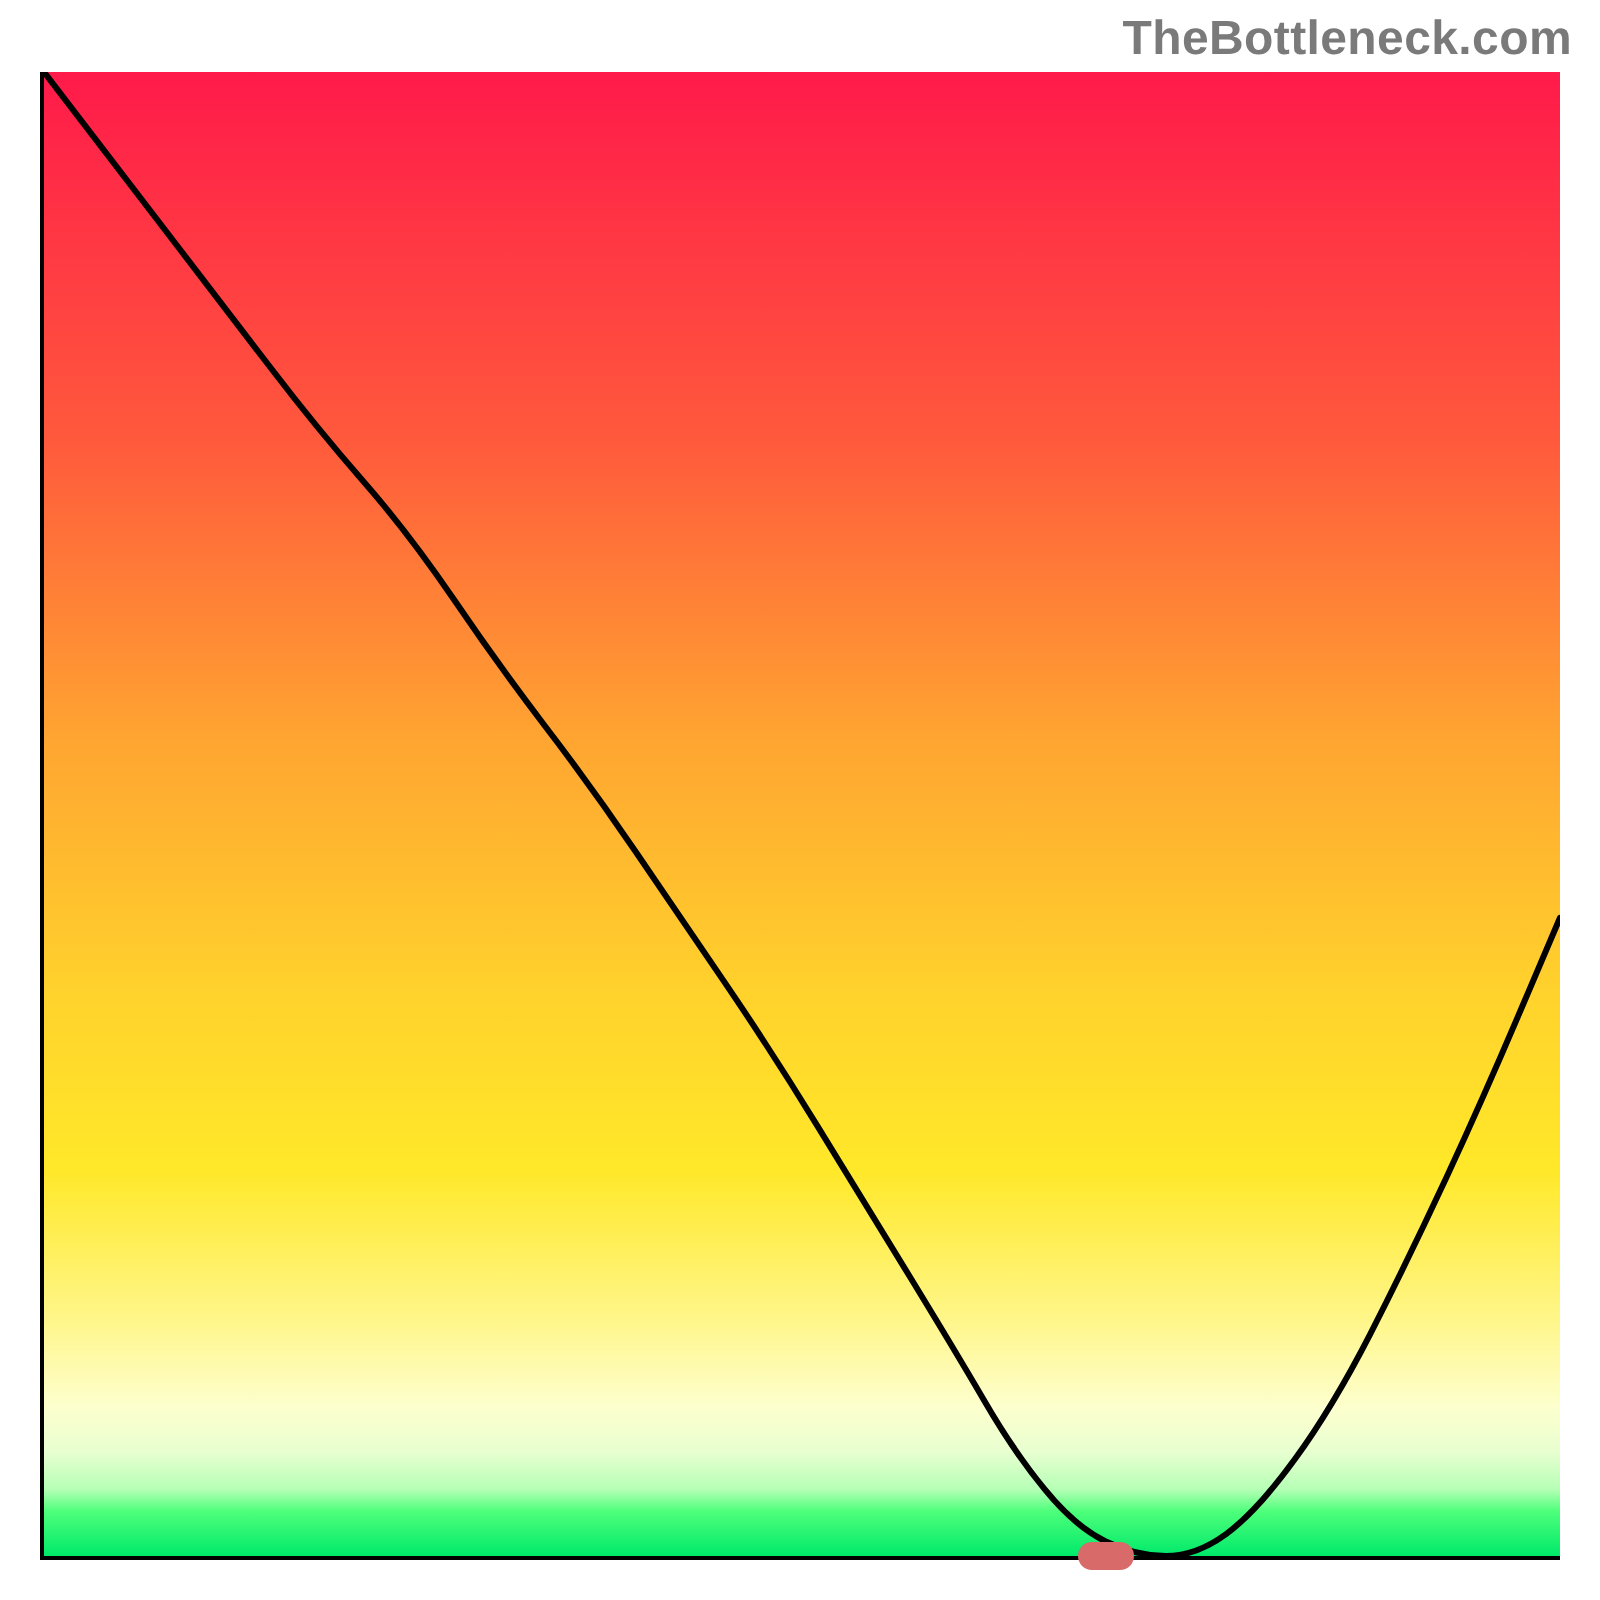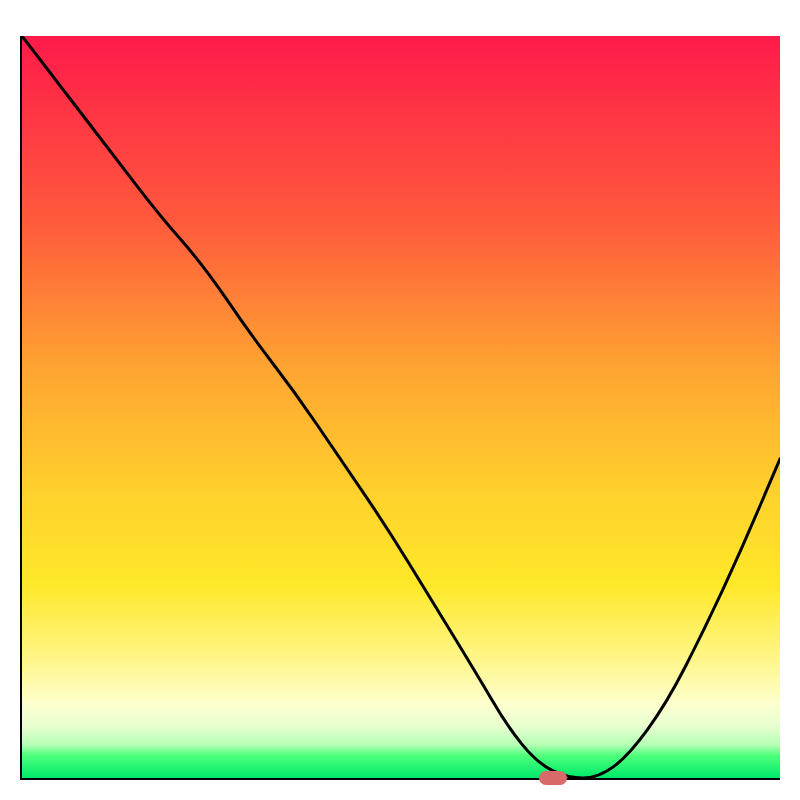--- a/index.html
+++ b/index.html
@@ -68,20 +68,21 @@
     border-radius: 7px;
     background: #d96a6a;
     transform: translate(-50%, -50%);
   }
 </style>
 </head>
 <body>
 
 <div class="stage">
 
+  <div class="watermark">TheBottleneck.com</div>
 
   <div class="plot">
     <div class="gradient"></div>
 
     <svg class="curve" viewBox="0 0 758 742" preserveAspectRatio="none">
       <path id="curve-path" fill="none" stroke="#000" stroke-width="3" stroke-linecap="round" stroke-linejoin="round" d="M 0.0 0.0 Q 45.5 59.4 68.2 89.0 Q 91.0 118.7 113.7 148.4 Q 136.4 178.1 159.2 204.1 Q 181.9 230.0 204.7 263.4 Q 227.4 296.8 250.1 326.5 Q 272.9 356.2 295.6 389.5 Q 318.4 422.9 341.1 456.3 Q 363.8 489.7 386.6 526.8 Q 409.3 563.9 432.1 601.0 Q 454.8 638.1 470.0 664.1 Q 485.1 690.1 500.3 708.6 Q 515.4 727.2 530.6 734.6 Q 545.8 742.0 560.9 742.0 Q 576.1 742.0 591.2 730.9 Q 606.4 719.7 625.3 693.8 Q 644.3 667.8 663.3 630.7 Q 682.2 593.6 701.2 552.8 Q 720.1 512.0 739.0 467.5 T 758.0 422.9"></path>
     </svg>
 
     <div id="marker" class="marker" style="left: 530.6px; top: 742px; background: rgb(217, 106, 106);"></div>
   </div>

